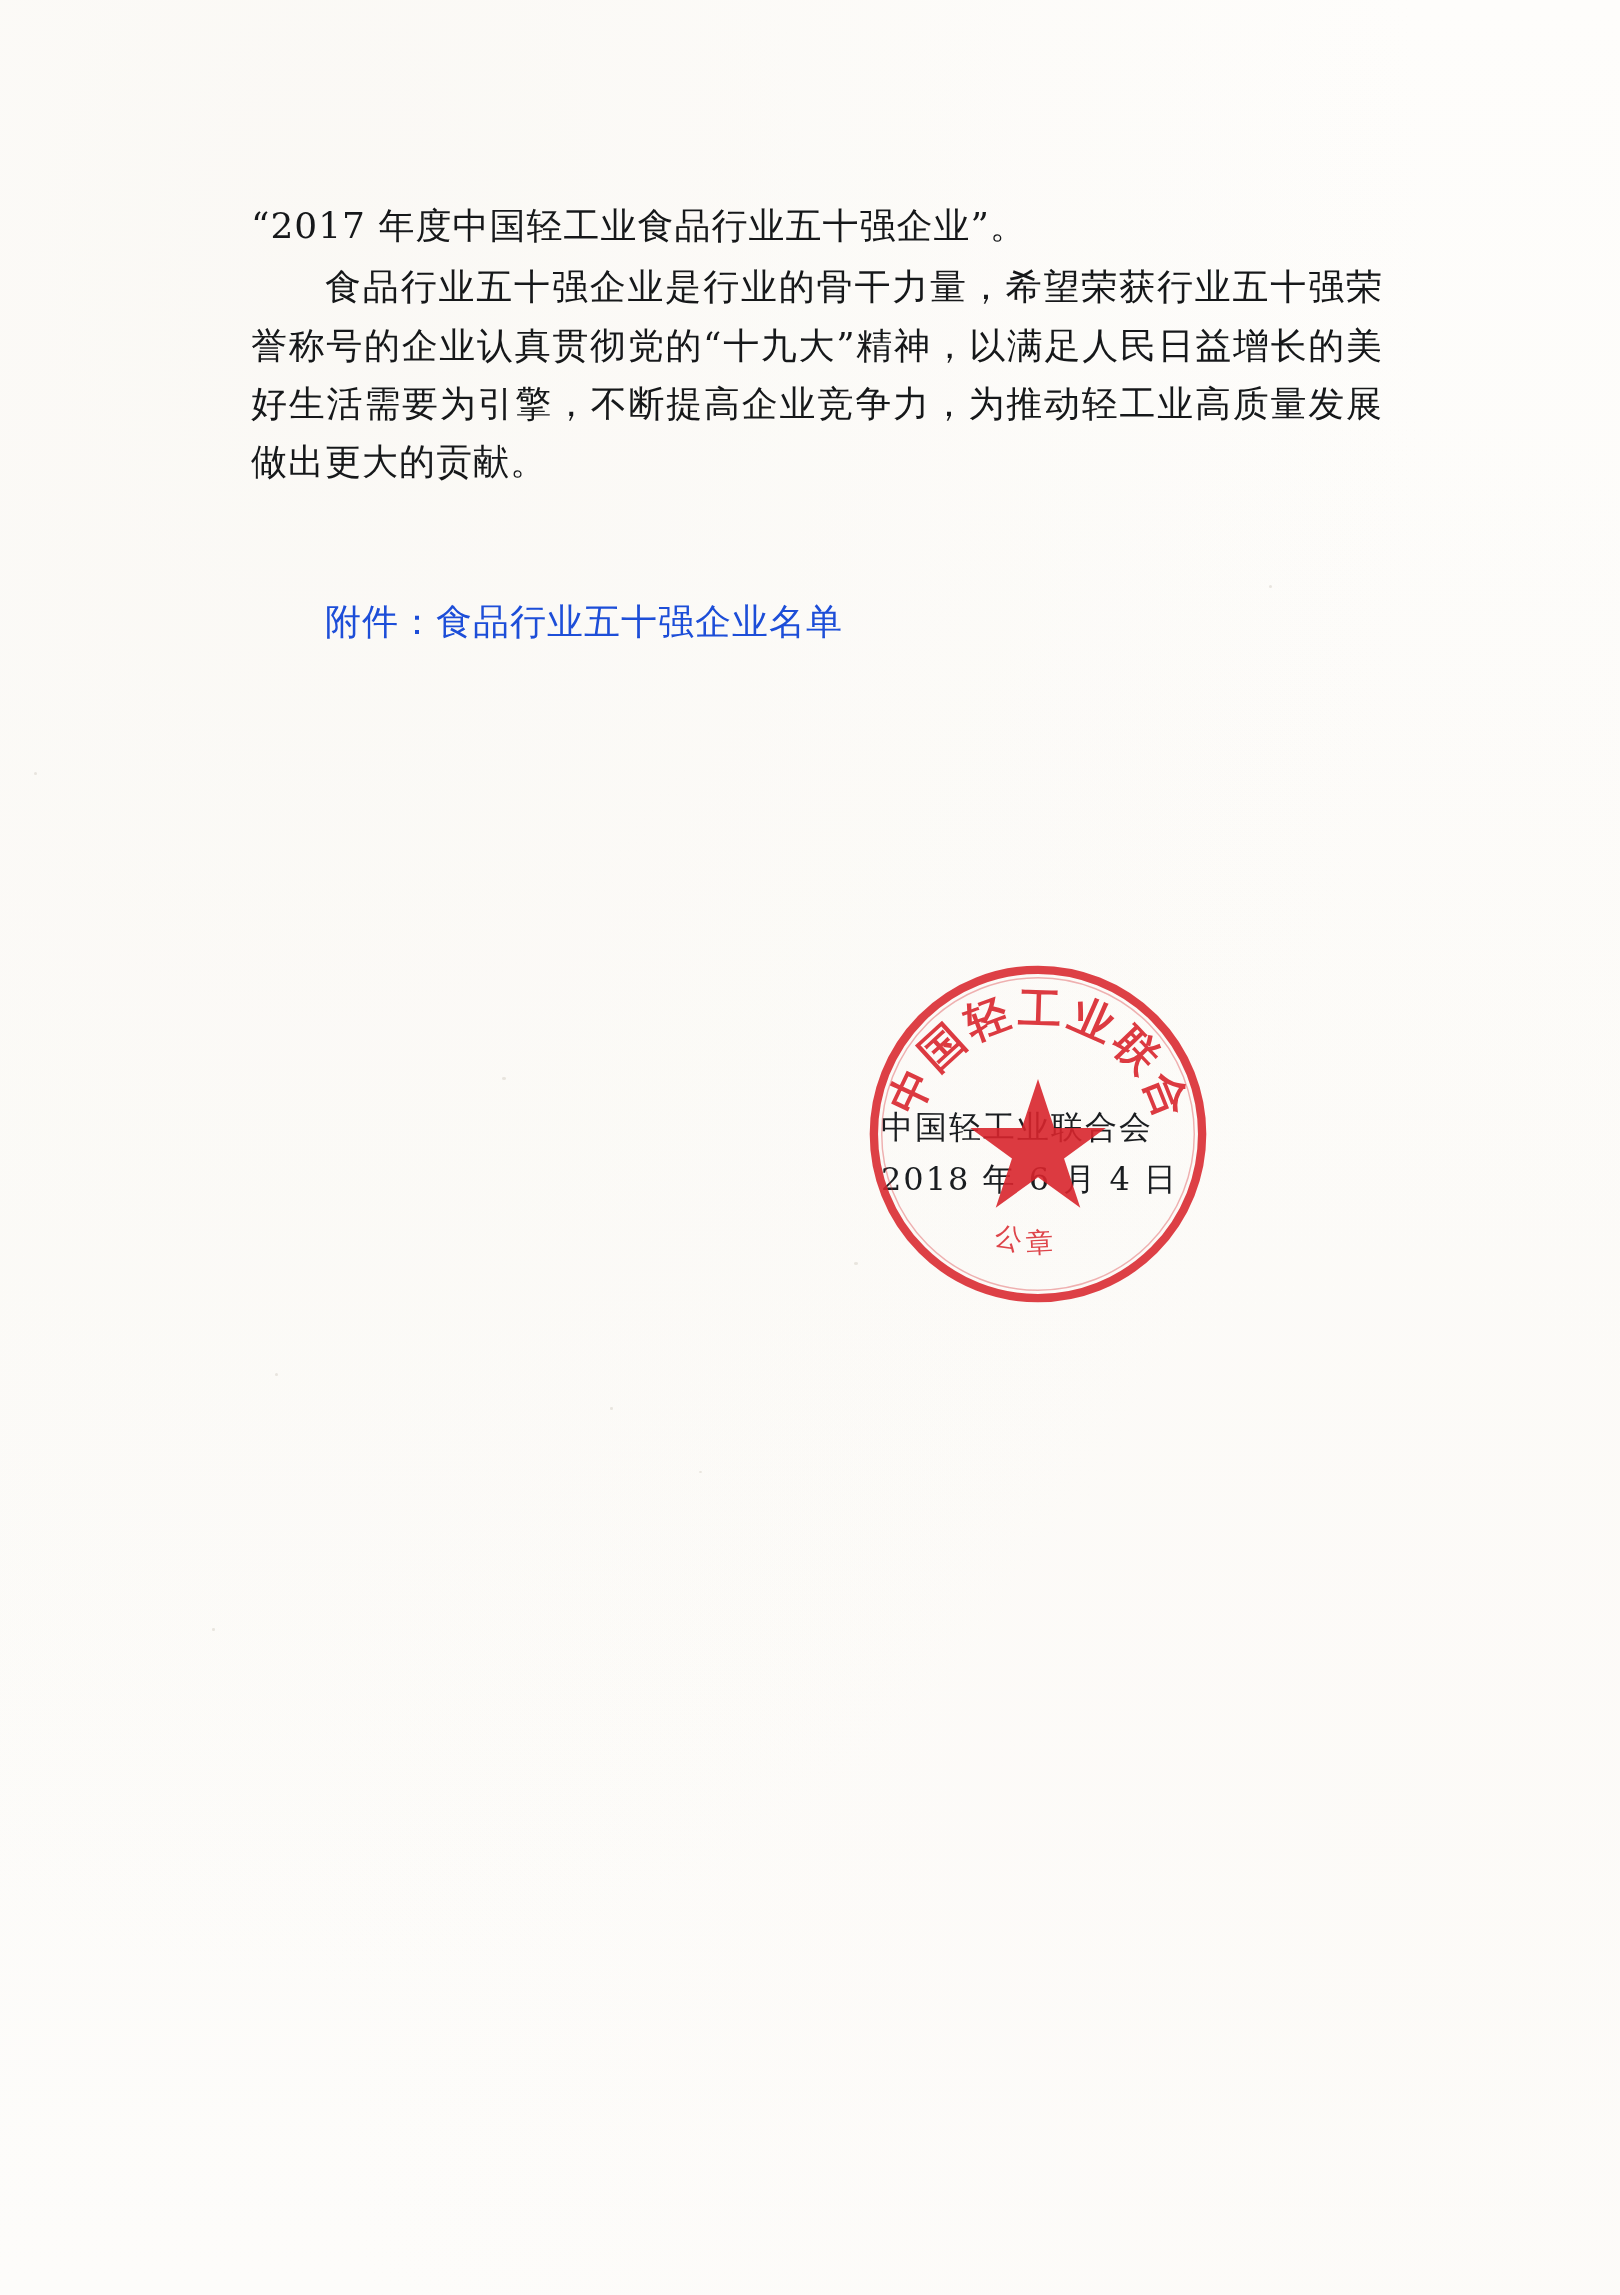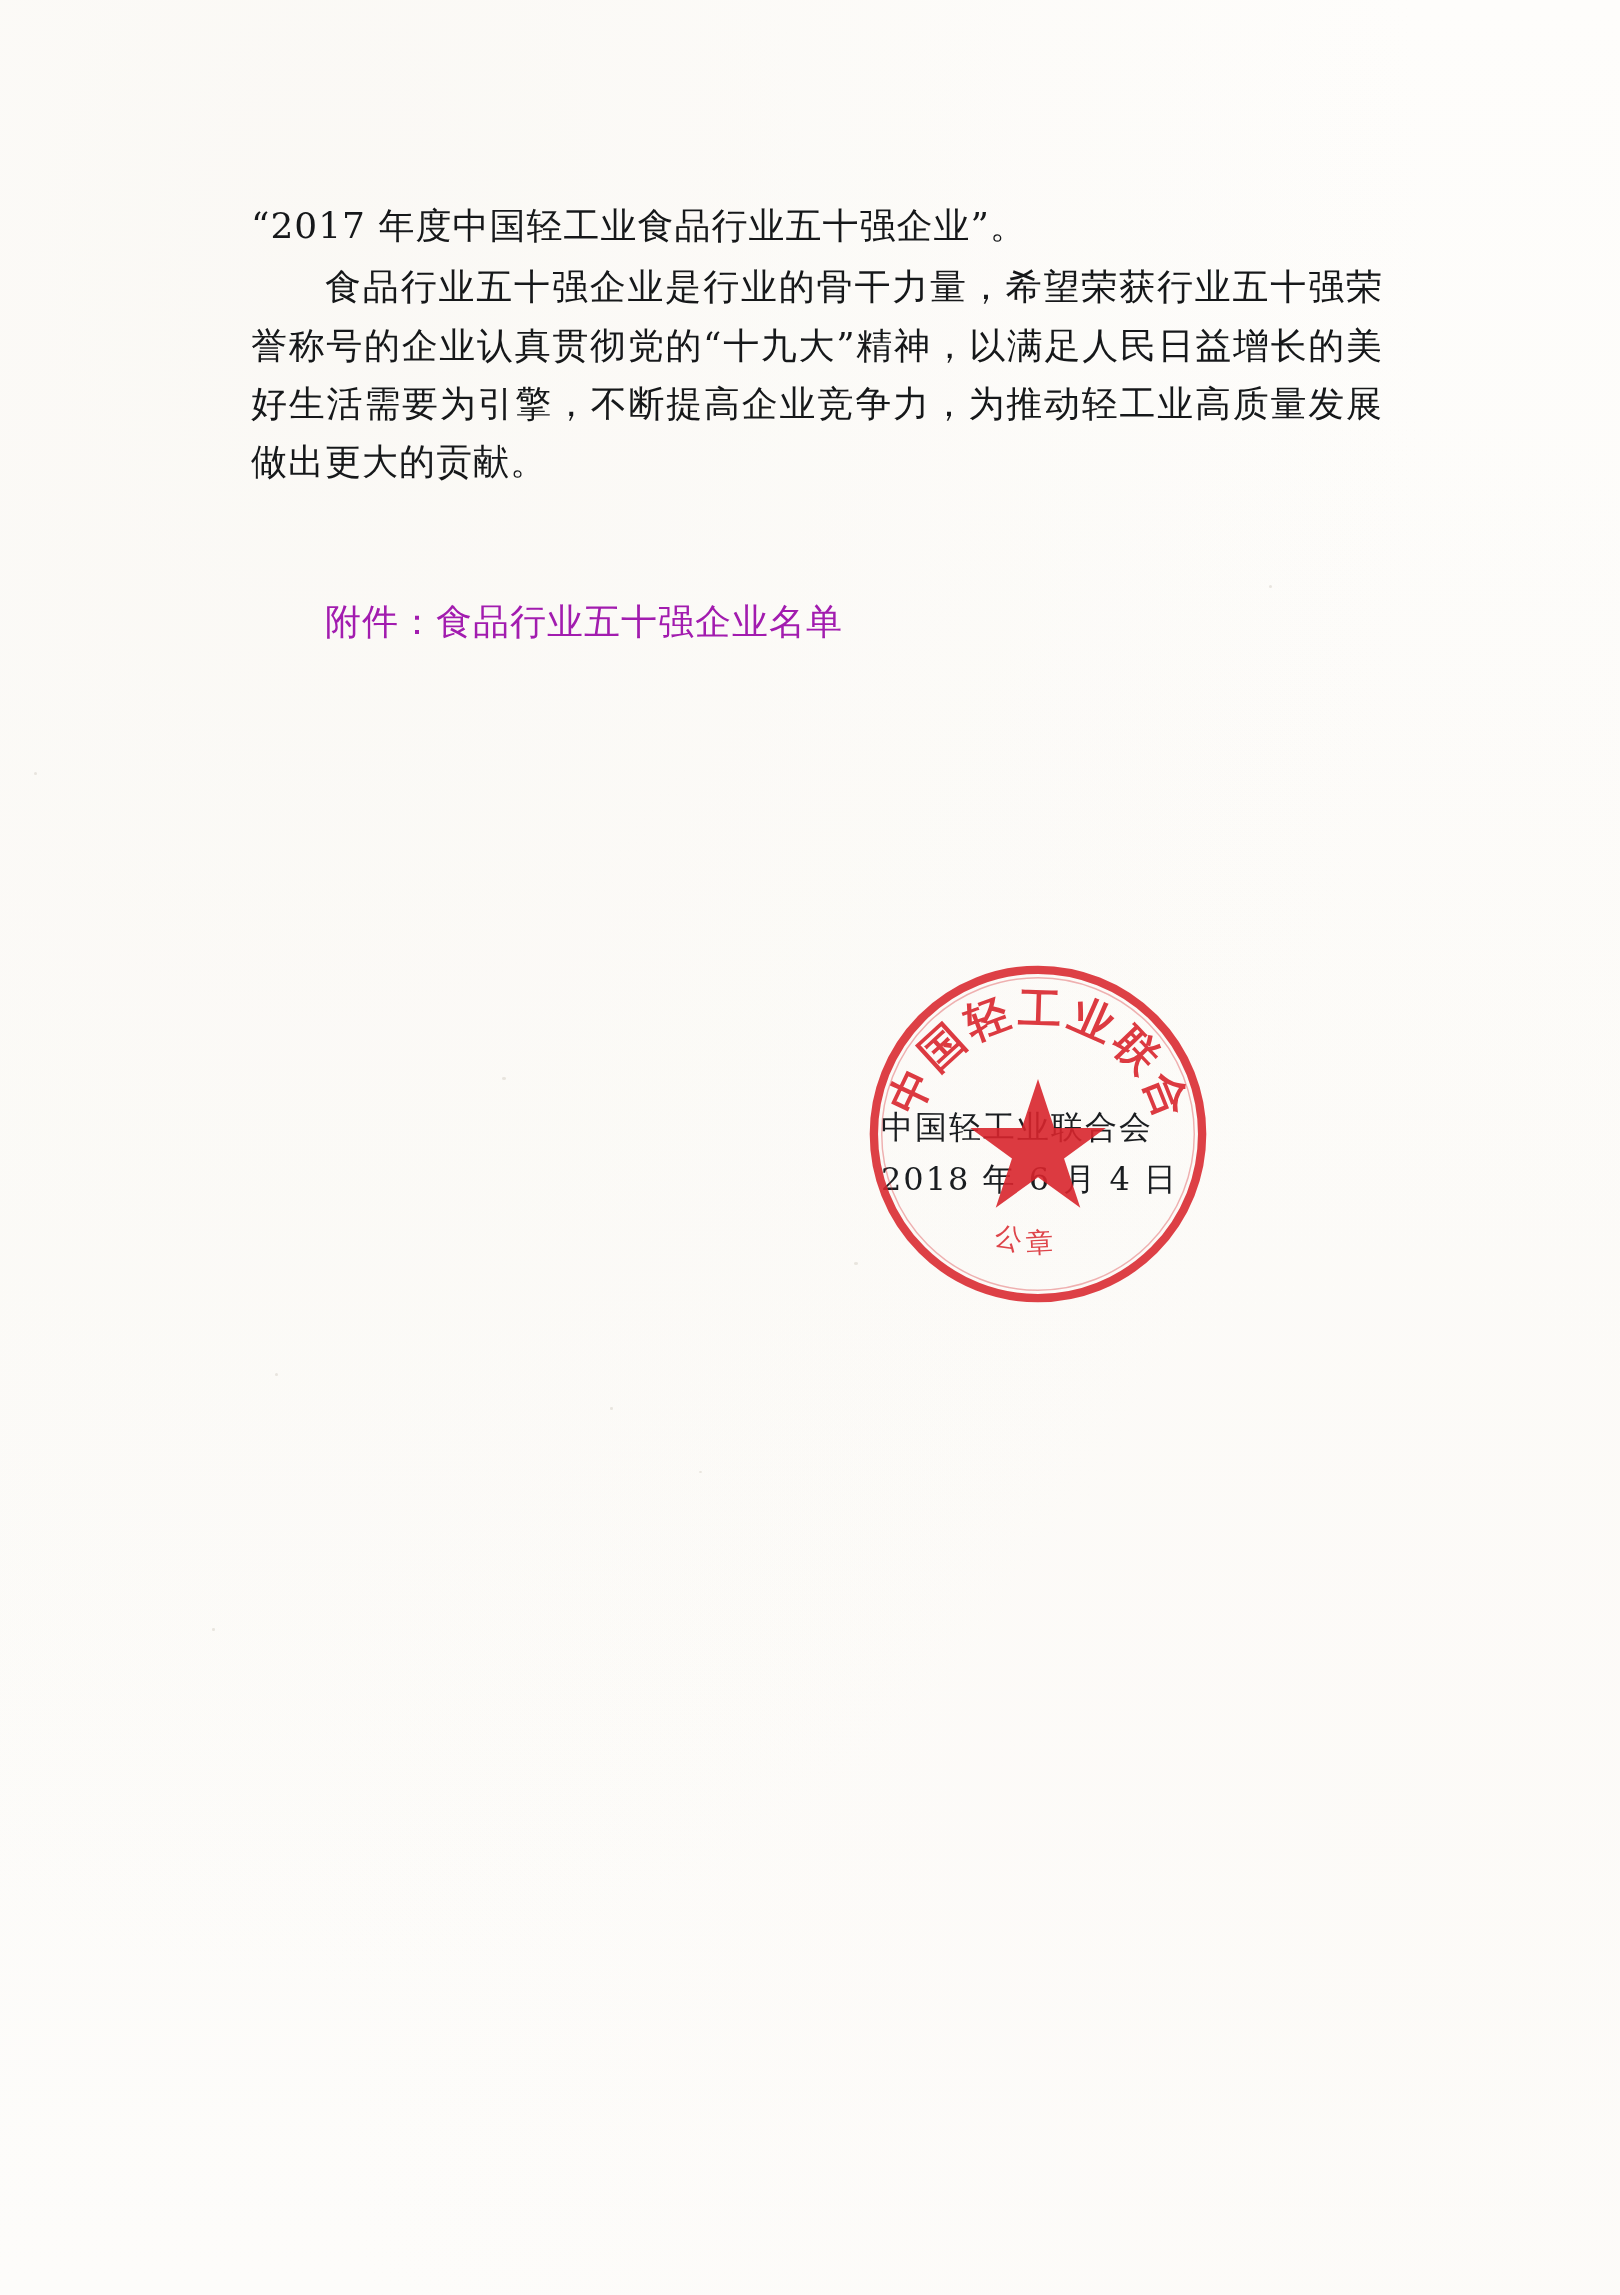--- a/index.html
+++ b/index.html
@@ -56,21 +56,21 @@
     text-indent: 74px;
   }
   .gap-sm { height: 3px; }
   .gap-lg { height: 98px; }
 
   .attachment {
     font-size: 36px;
     line-height: 1.6;
     letter-spacing: 1px;
     text-indent: 74px;
-    color: #a21caf;
+    color: #1d4ed8;
   }
 
   
   .sign-block {
     position: absolute;
     left: 881px;
     top: 1102px;
     width: 403px;
     text-align: left;
   }

